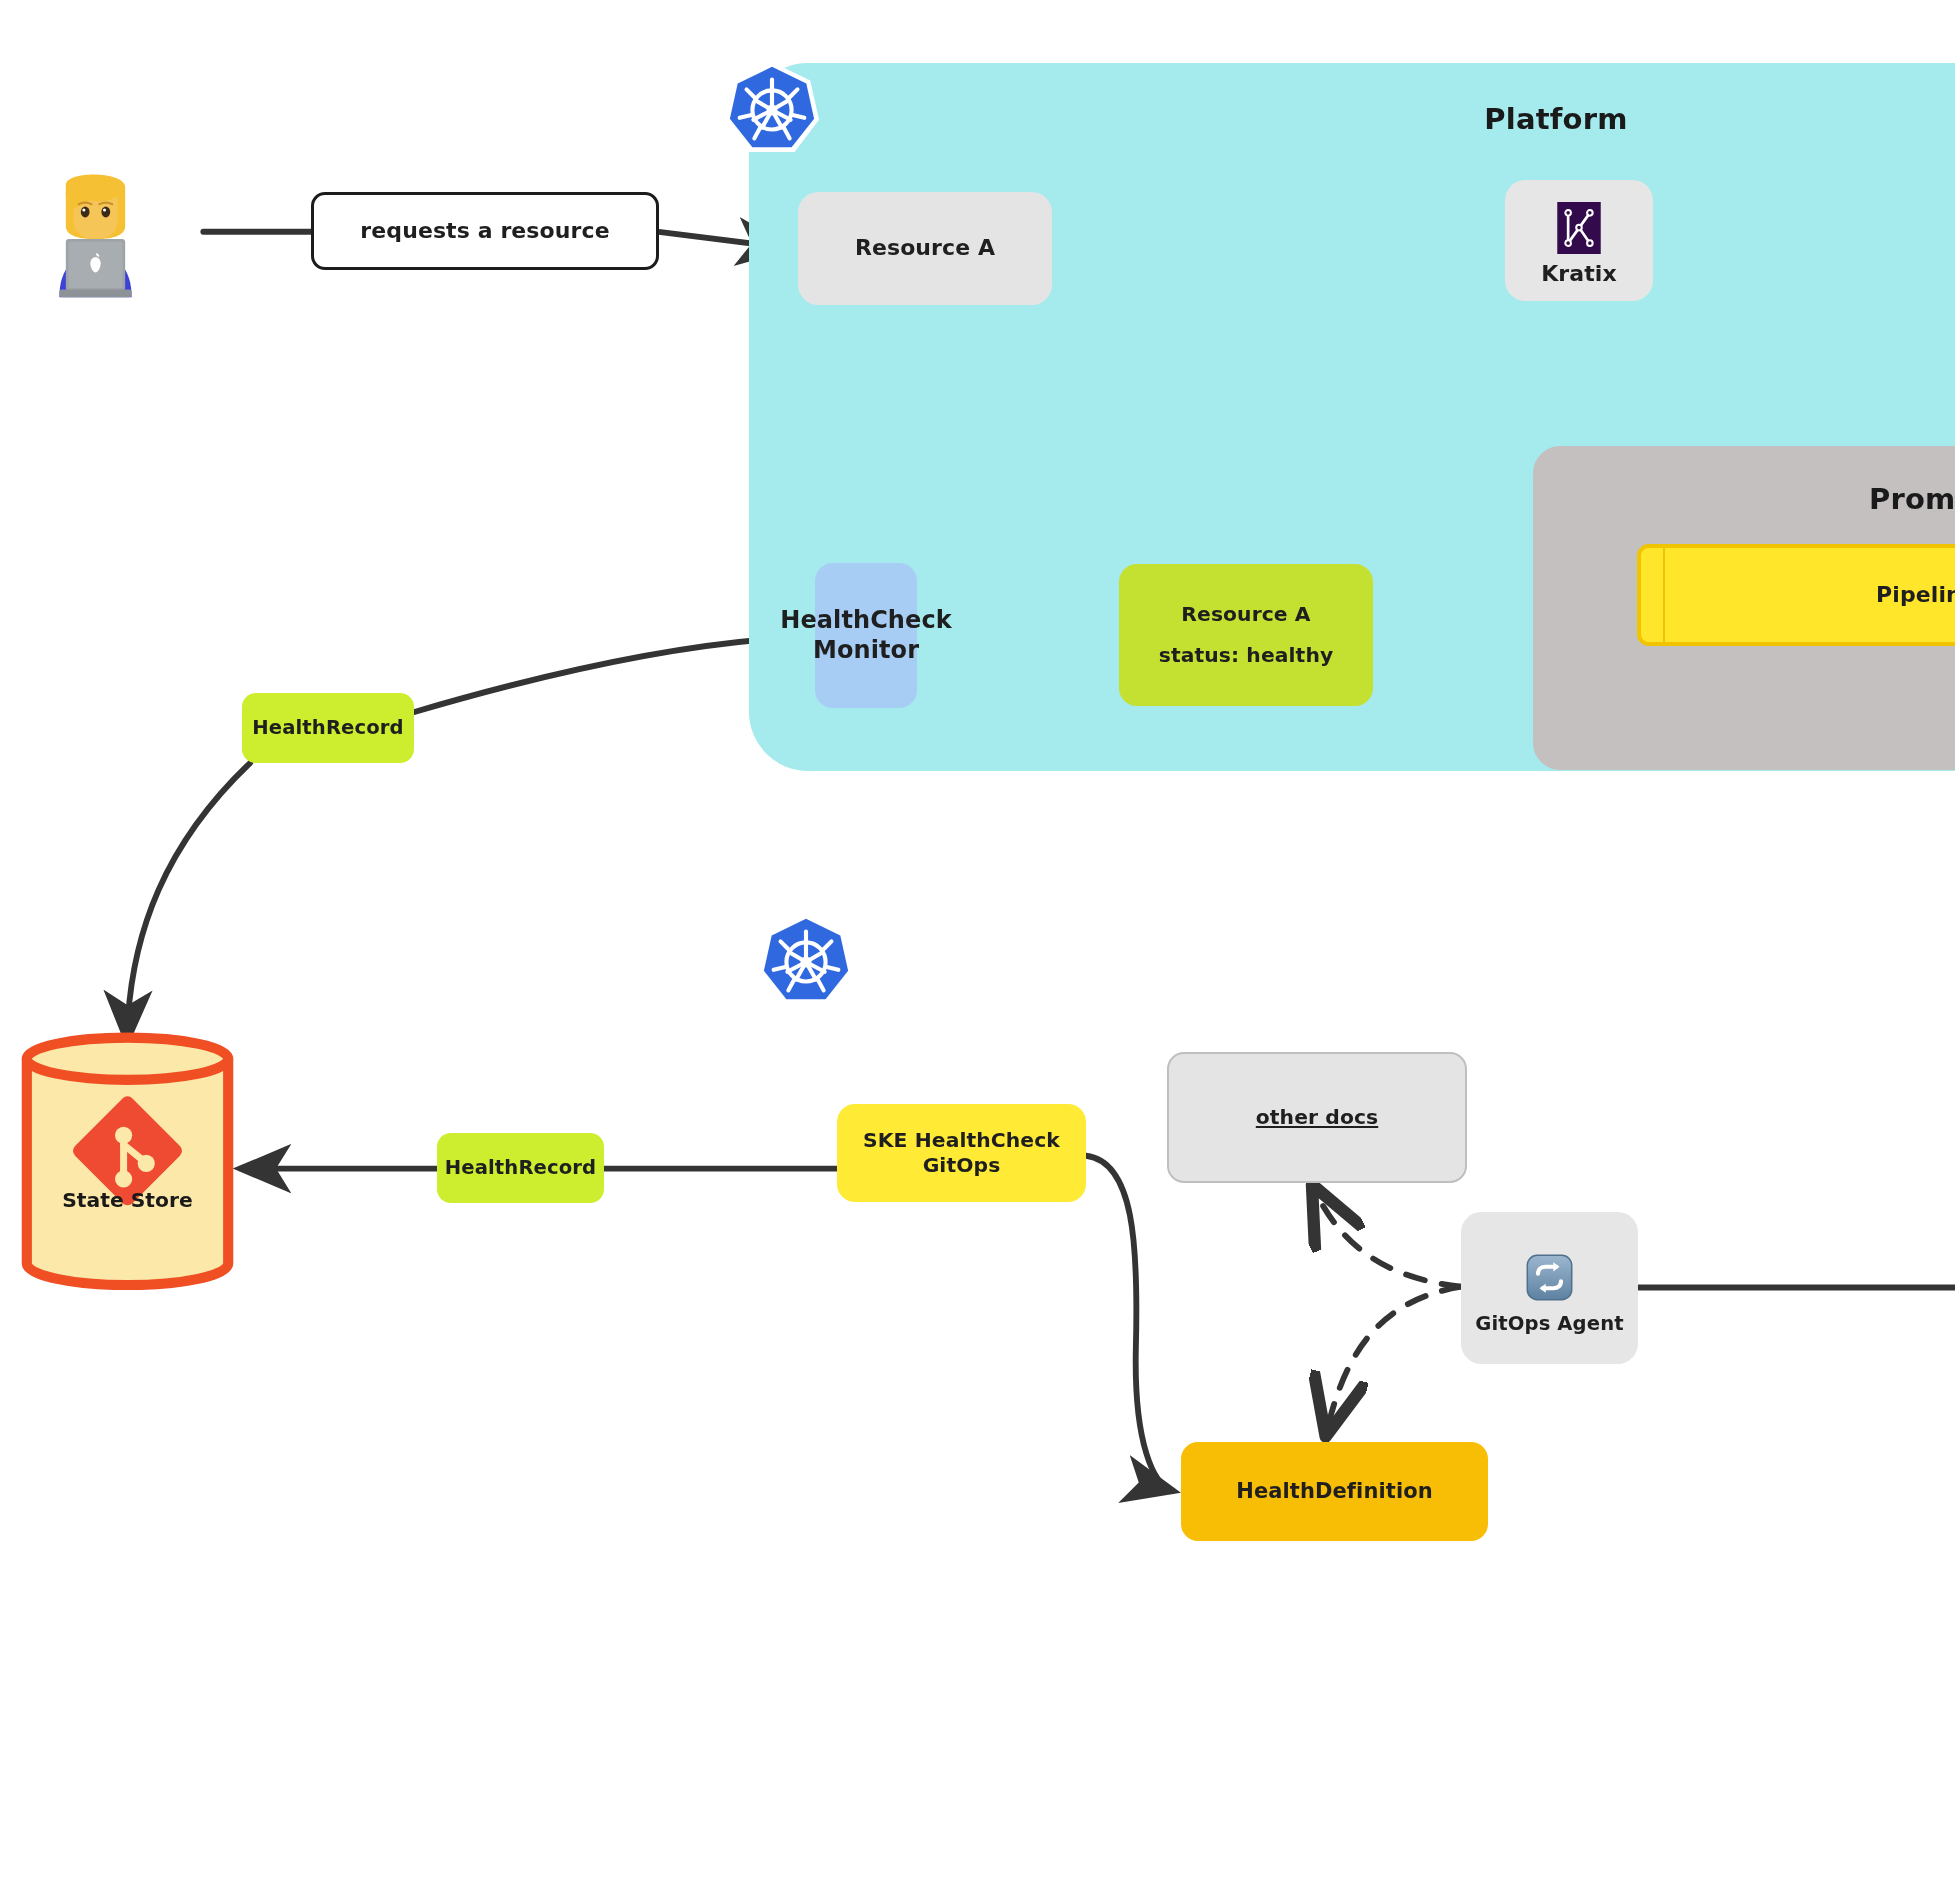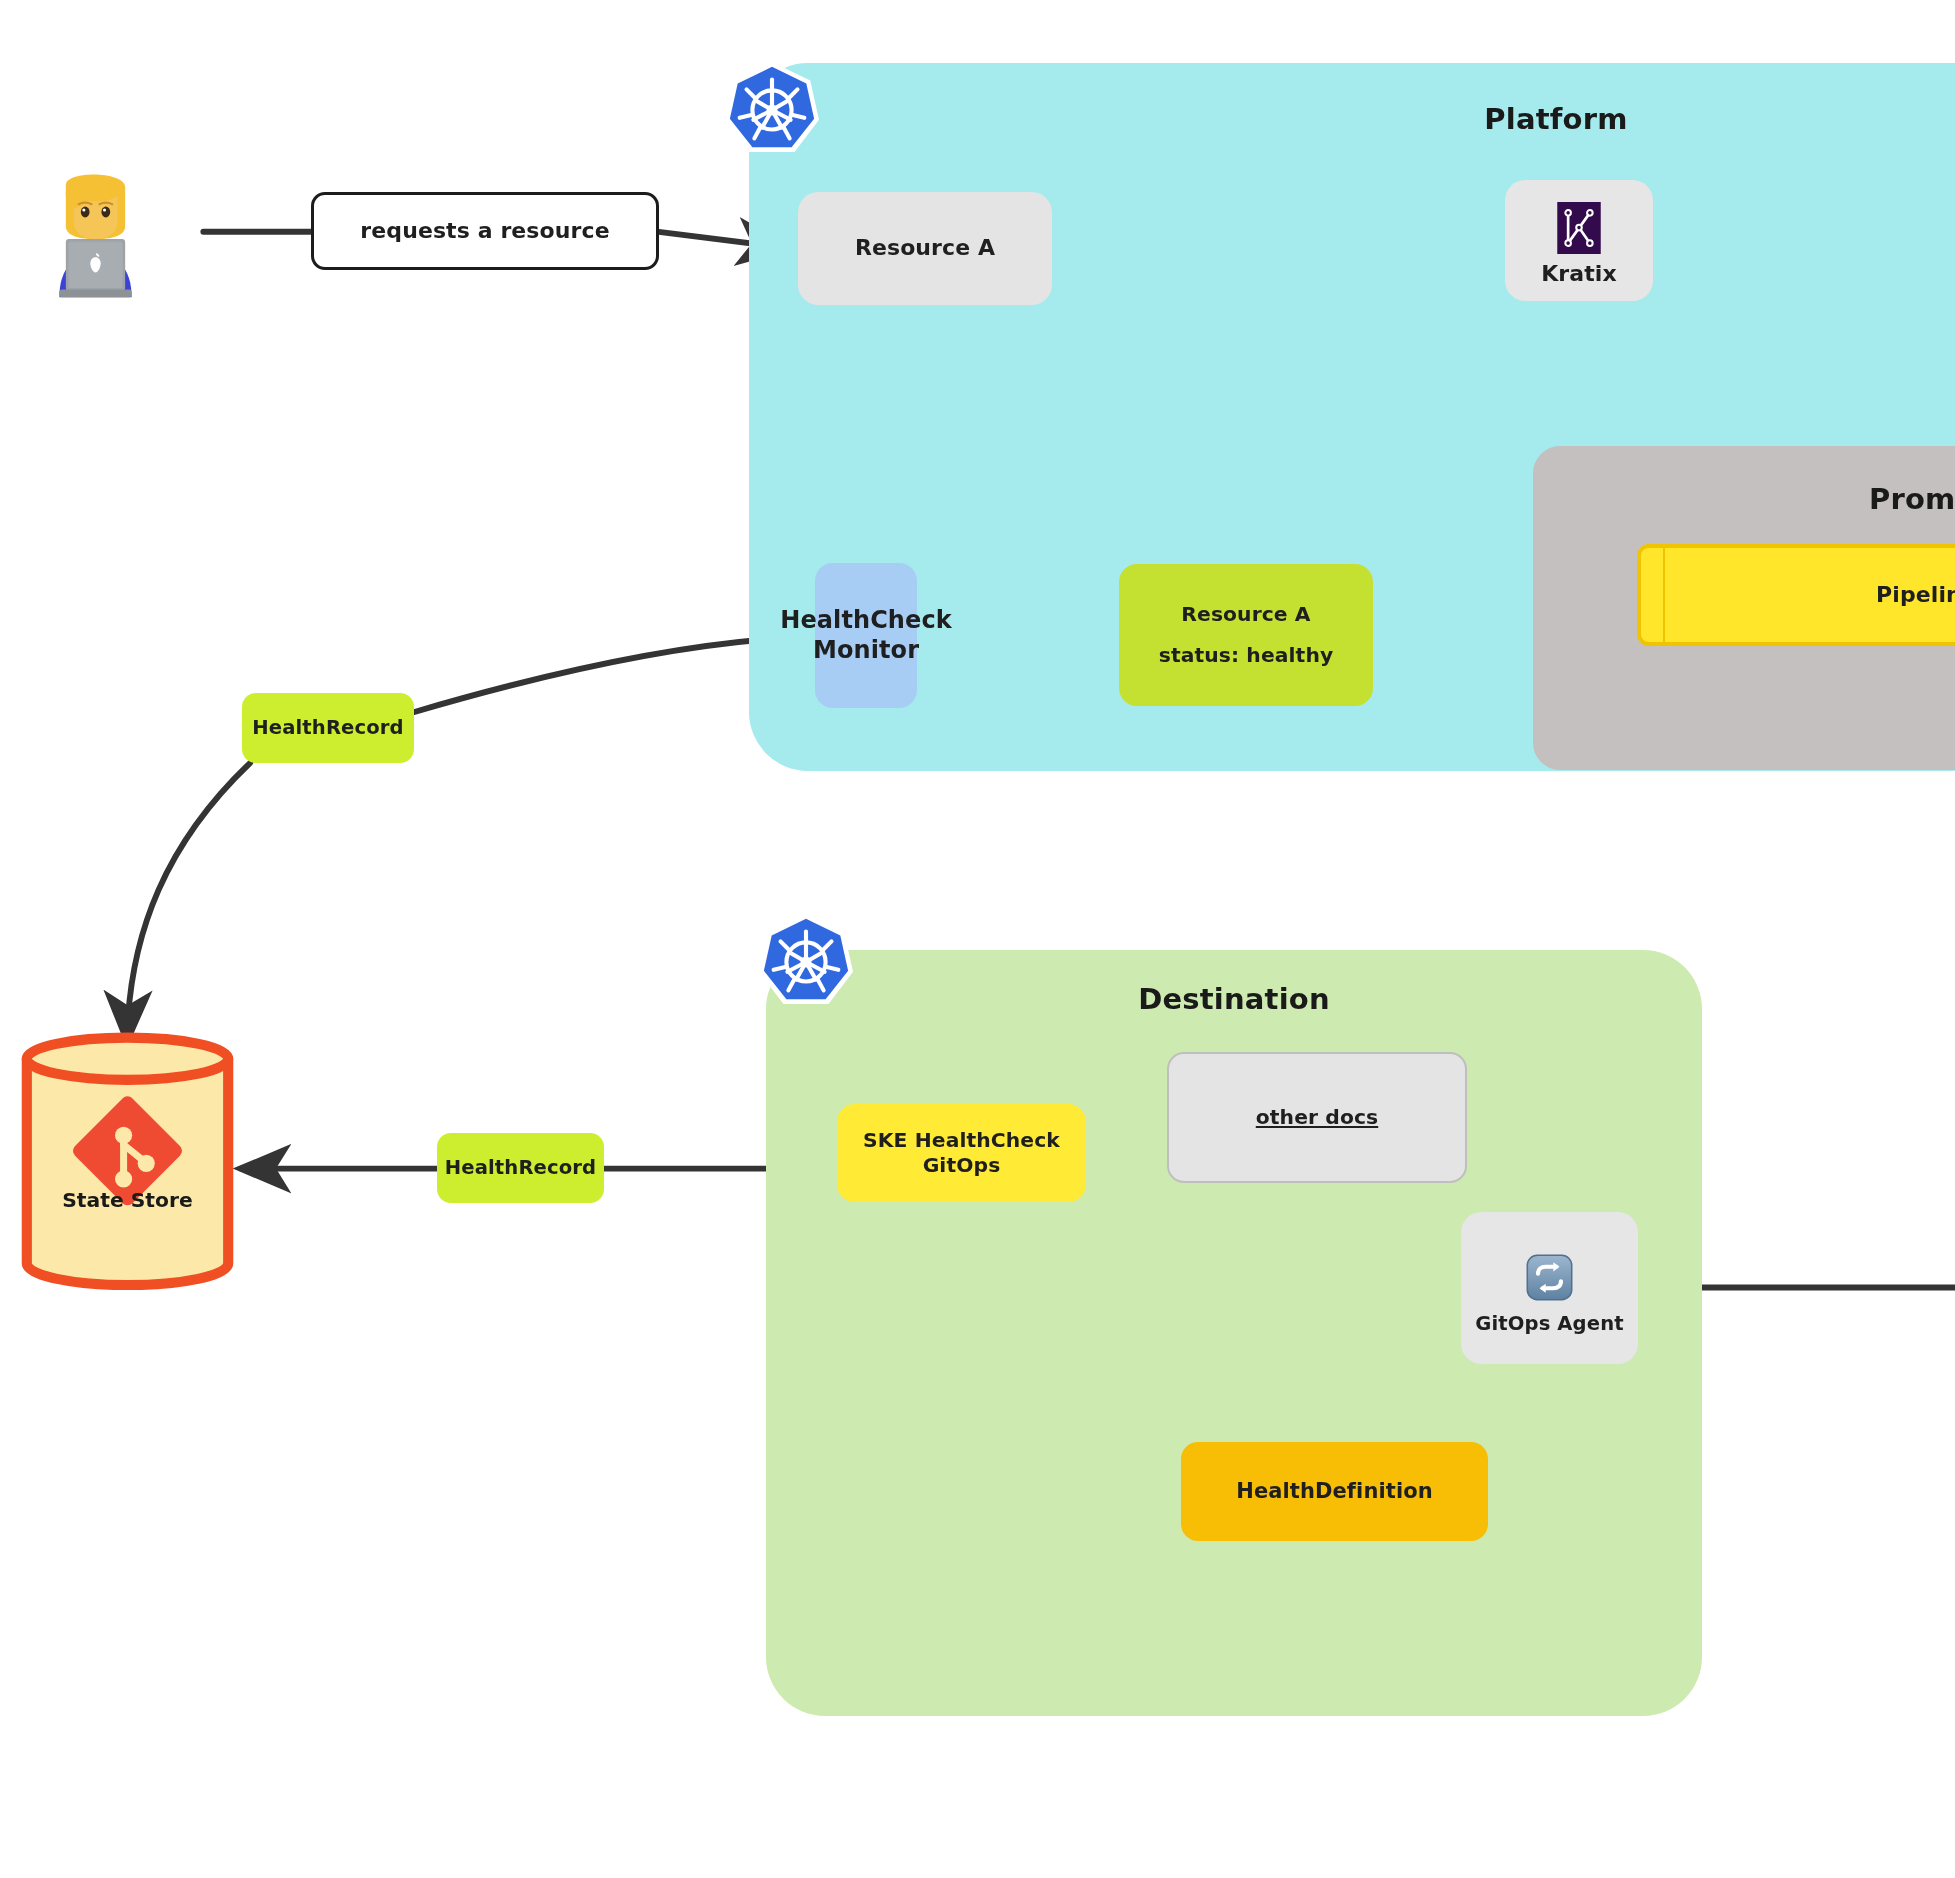--- a/index.html
+++ b/index.html
@@ -254,23 +254,20 @@
   </svg>
 
   <div class="group" id="platform-group">
     <div class="group-title" id="platform-title">Platform</div>
   </div>
 
   <div class="group" id="promise-group">
     <div class="group-title" id="promise-title">Promise</div>
   </div>
 
-  <div class="group" id="destination-group">
-    <div class="group-title" id="destination-title">Destination</div>
-  </div>
 
   <svg class="k8s-badge" id="k8s-platform" viewBox="0 0 100 100">
     <path d="M50 3 L89 22 L98 62 L73 95 L27 95 L2 62 L11 22 Z" fill="#ffffff"></path>
     <path d="M50 8 L85 25 L93 61 L70 90 L30 90 L7 61 L15 25 Z" fill="#3069df"></path>
     <g stroke="#ffffff" stroke-width="4.2" stroke-linecap="round" fill="none">
       <circle cx="50" cy="52" r="20"></circle>
       <line x1="50" y1="21" x2="50" y2="34"></line>
       <line x1="24" y1="31" x2="33" y2="40"></line>
       <line x1="76" y1="31" x2="67" y2="40"></line>
       <line x1="17" y1="60" x2="30" y2="57"></line>

